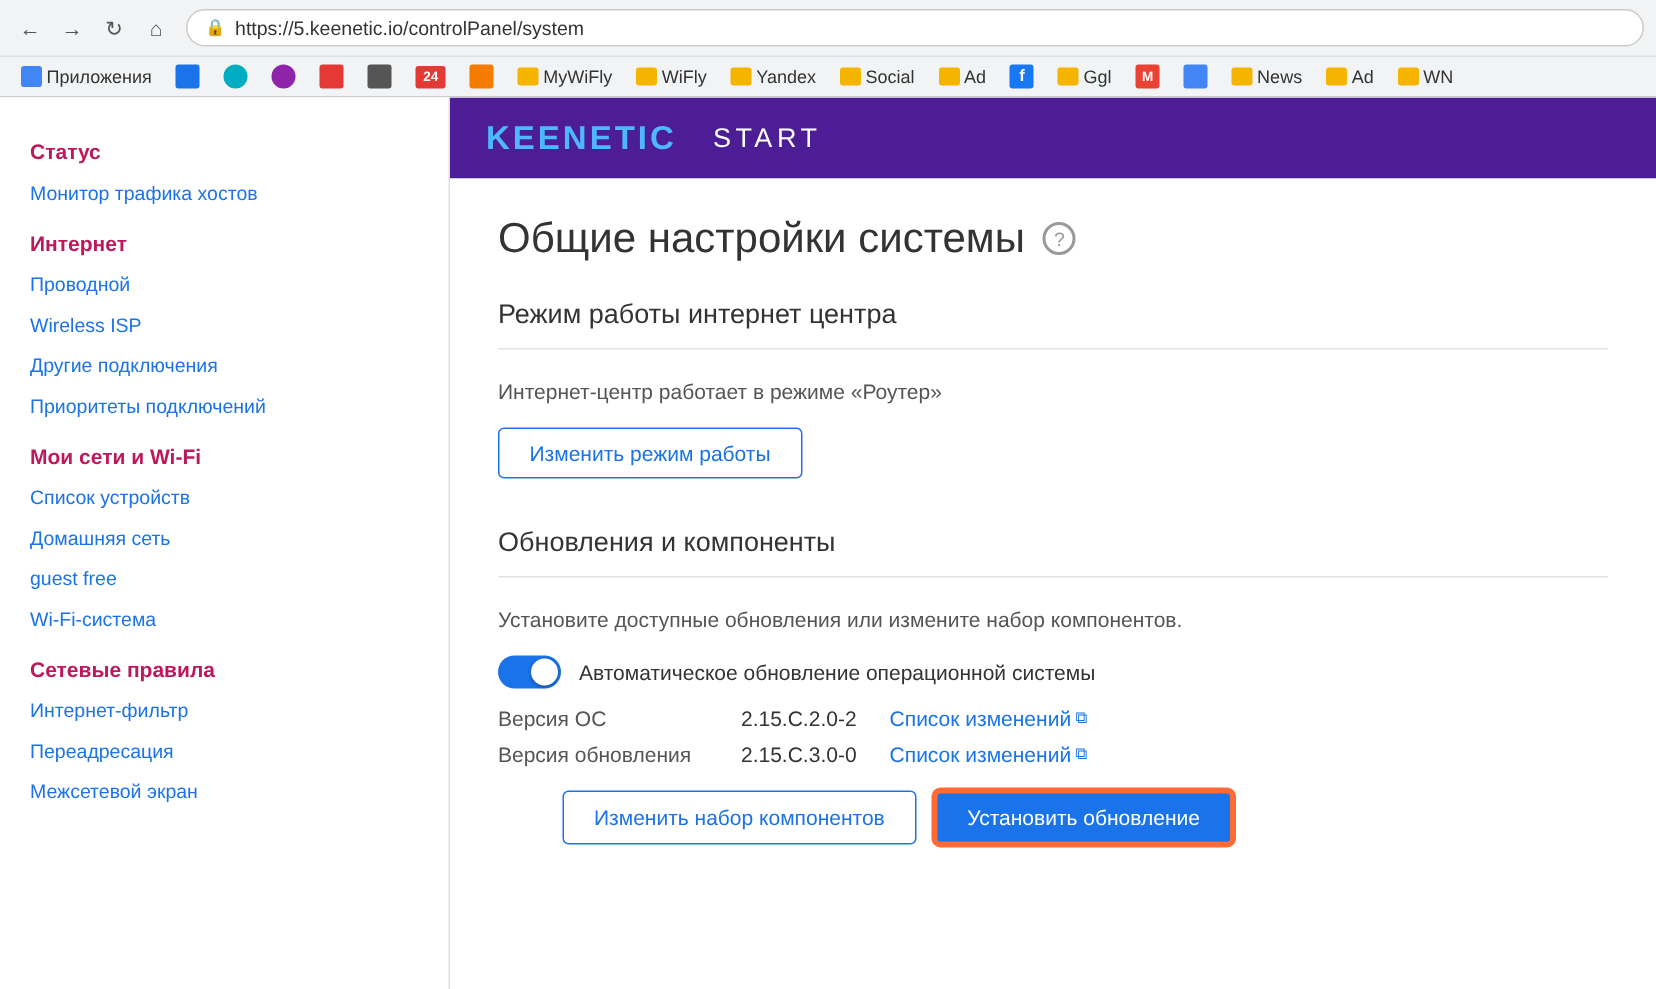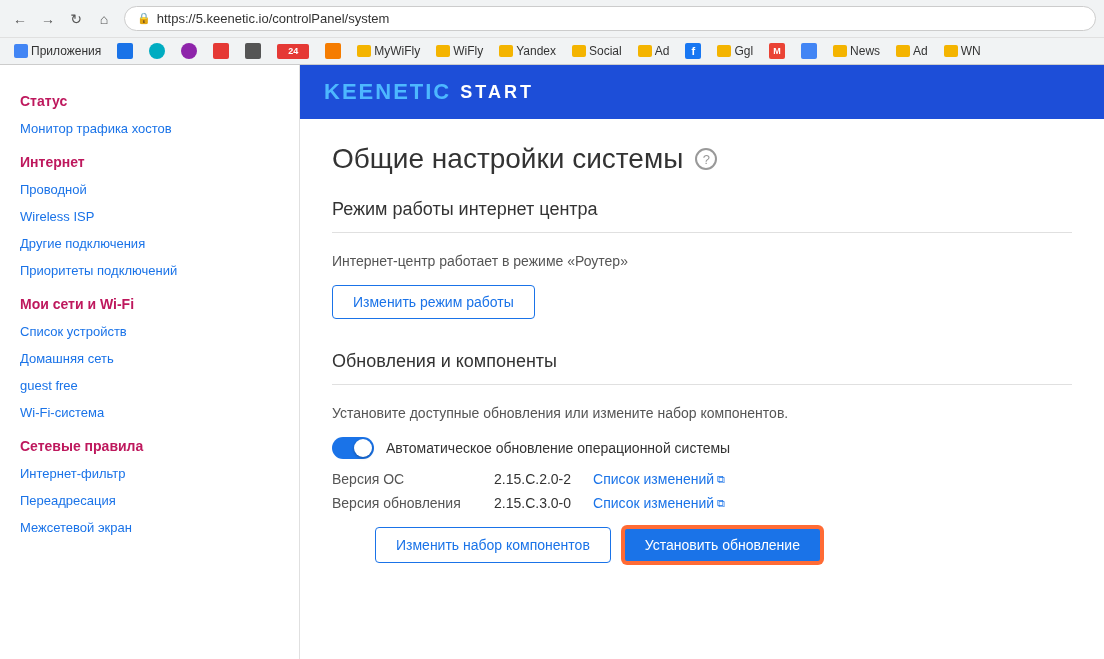--- a/index.html
+++ b/index.html
@@ -96,40 +96,40 @@
     }
     .sidebar-item {
       padding: 6px 20px;
       font-size: 13px;
       color: #1a73e8;
       cursor: pointer;
     }
 
     
     .keenetic-header {
-      background: #1d4ed8;
+      background: #4c1d95;
       padding: 14px 24px;
       display: flex;
       align-items: center;
     }
     .keenetic-logo {
       color: white;
       font-size: 22px;
       font-weight: bold;
       letter-spacing: 2px;
       text-transform: uppercase;
     }
     .keenetic-logo span {
       color: #4db8ff;
     }
     .keenetic-product {
       color: white;
       font-size: 18px;
-      margin-left: 9px;
-      font-weight: 700;
+      margin-left: 24px;
+      font-weight: 400;
       letter-spacing: 3px;
       text-transform: uppercase;
     }
 
     
     .main-content {
       flex: 1;
       display: flex;
       flex-direction: column;
       overflow: hidden;
@@ -296,21 +296,21 @@
     <div class="bookmark-item">
       <span style="display:inline-block;width:16px;height:16px;background:#8e24aa;border-radius:50%;"></span>
     </div>
     <div class="bookmark-item">
       <span style="display:inline-block;width:16px;height:16px;background:#e53935;border-radius:2px;"></span>
     </div>
     <div class="bookmark-item">
       <span style="display:inline-block;width:16px;height:16px;background:#555;border-radius:2px;"></span>
     </div>
     <div class="bookmark-item">
-      <span style="display:inline-flex;align-items:center;justify-content:center;width:32px;height:15px;background:#e53935;border-radius:2px;font-size:9px;font-weight:bold;color:white;">24</span>
+      <span style="display:inline-flex;align-items:center;justify-content:center;width:20px;height:15px;background:#e53935;border-radius:2px;font-size:9px;font-weight:bold;color:white;">24</span>
     </div>
     <div class="bookmark-item">
       <span style="display:inline-block;width:16px;height:16px;background:#f57c00;border-radius:2px;"></span>
     </div>
     <div class="bookmark-item">
       <span style="display:inline-block;width:14px;height:12px;background:#f4b400;border-radius:2px;"></span>
       <span>MyWiFly</span>
     </div>
     <div class="bookmark-item">
       <span style="display:inline-block;width:14px;height:12px;background:#f4b400;border-radius:2px;"></span>

